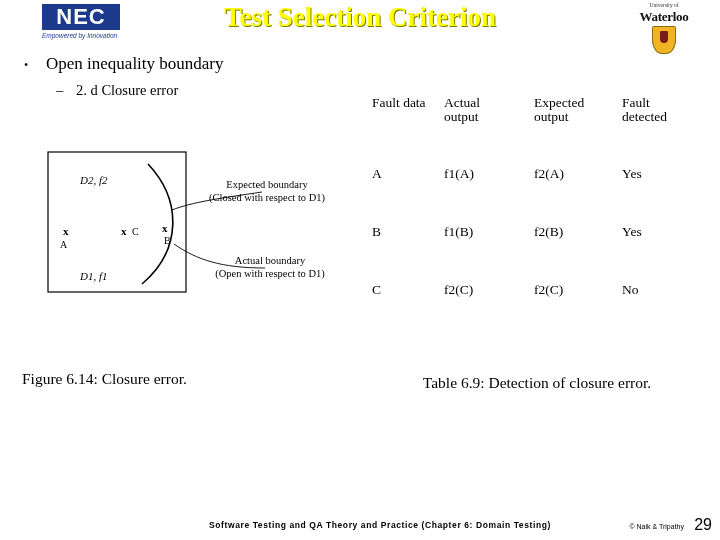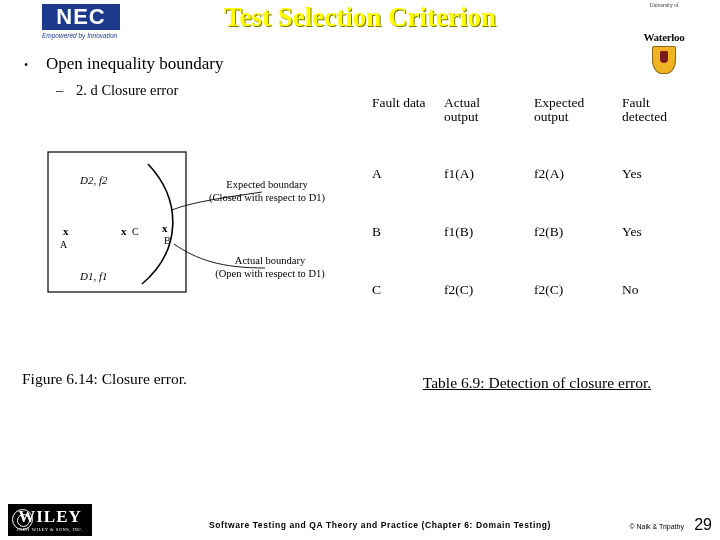--- a/index.html
+++ b/index.html
@@ -69,25 +69,24 @@
   }
   #uw-sub {
     font-family: "Liberation Serif", serif;
     font-size: 5.5px;
     color: #333333;
     line-height: 7px;
   }
   #uw-name {
     font-family: "Liberation Serif", serif;
     font-weight: bold;
-    font-size: 11px;
+    font-size: 13px;
     color: #111111;
     line-height: 16px;
     letter-spacing: -0.3px;
-    margin-top: 20px;
   }
   #uw-shield {
     margin: 1px auto 0 auto;
     width: 22px;
     height: 26px;
     background: #f0b323;
     border: 1px solid #8a6a12;
     border-radius: 2px 2px 10px 10px / 2px 2px 14px 14px;
     position: relative;
   }
@@ -179,21 +178,20 @@
   table.det col.c3 { width: 80px; }
 
   #table-caption {
     position: absolute;
     left: 372px;
     top: 374px;
     font-size: 15.5px;
     color: #000000;
     width: 330px;
     text-align: center;
-    text-decoration: underline;
   }
 
   
   #footer-bar {
     position: absolute;
     left: 0;
     bottom: 0;
     width: 720px;
     height: 42px;
   }
@@ -381,21 +379,16 @@
         <td>f2(C)</td>
         <td>No</td>
       </tr>
     </tbody>
   </table>
 </div>
 
 <div id="table-caption">Table 6.9: Detection of closure error.</div>
 
 <div id="footer-bar">
-  <div id="wiley-logo">
-    <div id="wiley-mark"></div>
-    <div id="wiley-name">WILEY</div>
-    <div id="wiley-sub">JOHN WILEY &amp; SONS, INC.</div>
-  </div>
   <div id="footer-center">Software Testing and QA Theory and Practice (Chapter 6: Domain Testing)</div>
   <div id="footer-right">© Naik &amp; Tripathy</div>
   <div id="slide-number">29</div>
 </div>
 
 </body></html>

